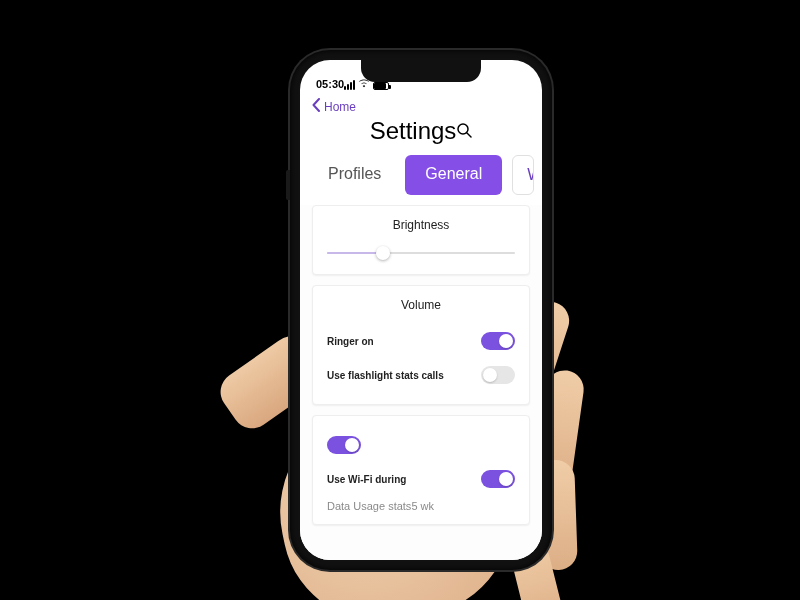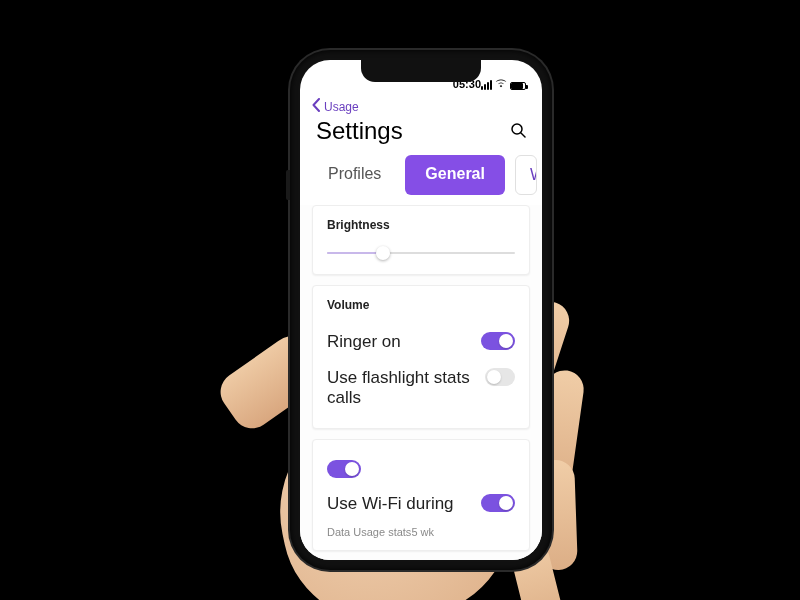--- a/index.html
+++ b/index.html
@@ -36,74 +36,74 @@
   .notch {
     position: absolute; top: 0; left: 50%; transform: translateX(-50%);
     width: 120px; height: 22px;
     background: #111;
     border-radius: 0 0 14px 14px;
     z-index: 10;
   }
   
   .status {
     height: 32px;
-    display: flex; align-items: flex-end; justify-content: flex-end;
+    display: flex; align-items: flex-end; justify-content: flex-start;
     padding: 0 16px 2px 16px;
     font-size: 11px; font-weight: 600;
   }
   .status .right { display:flex; gap:3px; align-items:flex-end; }
   .sig { display:flex; gap:1px; align-items:flex-end; }
   .sig i { width:2px; background:#000; display:block; border-radius:1px;}
   .sig i:nth-child(1){height:4px}.sig i:nth-child(2){height:6px}
   .sig i:nth-child(3){height:8px}.sig i:nth-child(4){height:10px}
   .wifi { font-size:10px; }
   .batt { width:16px; height:8px; border:1px solid #000; border-radius:2px; position:relative;}
   .batt::after{content:"";position:absolute;right:-3px;top:2px;width:2px;height:4px;background:#000;border-radius:0 1px 1px 0;}
   .batt i{display:block;width:12px;height:100%;background:#000;border-radius:1px;}
   
   .nav {
     padding: 6px 14px 2px 10px;
     display:flex; align-items:center; gap:2px;
     color:#6a3fbf; font-size:12px;
   }
   .nav .chev { font-size:16px; line-height:1; }
   .titlebar {
-    display:flex; align-items:center; justify-content:space-between;
+    display:flex; align-items:center; justify-content:center;
     padding: 0 16px 10px 16px;
   }
   .titlebar h1 { font-size:24px; font-weight:500; }
   .search { font-size:14px; }
   
   .tabs { display:flex; gap:10px; padding:0 14px 10px 14px; }
   .tab {
     font-size:16px; padding:10px 14px; border-radius:6px;
     color:#555; background:transparent;
   }
-  .tab.active { background:#854ee6; color:#fff; font-weight:700; padding:10px 20px; }
+  .tab.active { background:#854ee6; color:#fff; font-weight:400; padding:10px 20px; }
   .tab.partial { border:1px solid #e0e0e0; color:#6a3fbf; padding:10px 6px 10px 14px; overflow:hidden; white-space:nowrap; width:34px; }
   
   .content { flex:1; overflow:hidden; padding:0 12px; background:#fdfdfd; }
   .card {
     background:#fff;
     border:1px solid #eee;
     border-radius:4px;
     box-shadow:0 1px 2px rgba(0,0,0,.06);
     padding:12px 14px;
     margin-bottom:10px;
     font-size:12px;
     color:#222;
   }
-  .card h3 { font-size:12px; font-weight:700; margin-bottom:12px; color:#222;}
+  .card h3 { font-size:12px; font-weight:400; margin-bottom:12px; color:#222;text-align:center;}
   .slider {
     position:relative; height:18px; margin-top:8px;
   }
   .slider .track { position:absolute; top:8px; left:0; right:0; height:2px; background:#ddd; border-radius:2px;}
   .slider .fill  { position:absolute; top:8px; left:0; width:28%; height:2px; background:#c8b8ea; border-radius:2px;}
   .slider .thumb { position:absolute; top:2px; left:26%; width:14px; height:14px; background:#fff; border-radius:50%; box-shadow:0 1px 3px rgba(0,0,0,.3);}
-  .row { display:flex; justify-content:space-between; padding:8px 0; font-size:17px;}
+  .row { display:flex; align-items:center; justify-content:space-between; padding:8px 0; font-size:10px;font-weight:bold;}
   .toggle { width:34px; height:18px; border-radius:10px; position:relative; }
   .toggle.on { background:#7b52e0; }
   .toggle.off { background:#e6e6e6; }
   .toggle .knob { position:absolute; top:2px; width:14px; height:14px; background:#fff; border-radius:50%; box-shadow:0 1px 2px rgba(0,0,0,.2);}
   .toggle.on .knob { right:2px; }
   .toggle.off .knob { left:2px; }
   .subrow { display:flex; justify-content:flex-start; font-size:11px; color:#8a8a8a; padding-top:4px;}
   
   .hand {
     position:absolute; left:160px; top:260px; width:420px; height:340px;
@@ -165,21 +165,21 @@
           </span>
       </span>
     </div>
 
     <div class="nav">
       <span class="chev">
         <svg width="12" height="14" viewBox="0 0 8 14">
             <path d="M7 1 1.5 7 7 13" stroke="#6a3fbf" stroke-width="2" fill="none" stroke-linecap="round" stroke-linejoin="round"></path>
           </svg>
       </span>
-      <span>Usage</span>
+      <span>Home</span>
     </div>
 
     <div class="titlebar">
       <h1>Settings</h1>
       <span class="search">
         <svg width="16" height="16" viewBox="0 0 16 16">
             <circle cx="7" cy="7" r="5" stroke="#000" stroke-width="1.5" fill="none"></circle>
             <line x1="11" y1="11" x2="15" y2="15" stroke="#000" stroke-width="1.5" stroke-linecap="round"></line>
           </svg>
       </span>

